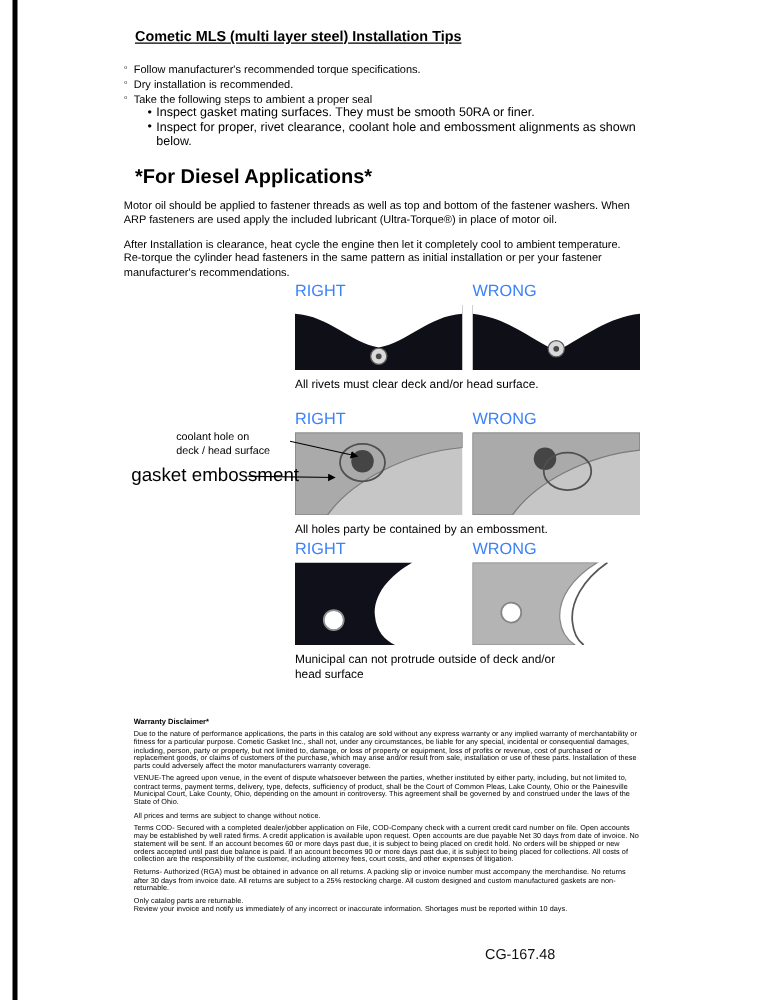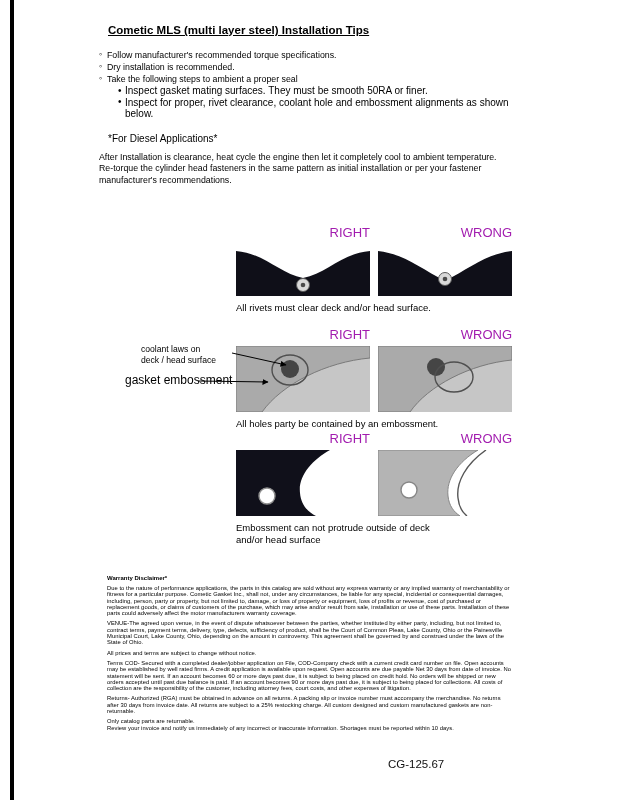--- a/index.html
+++ b/index.html
@@ -7,39 +7,39 @@
   body { width:618px; height:800px; font-family:"Liberation Sans", sans-serif; color:#000; }
   .page { position:relative; width:552px; height:800px; background:#fff; overflow:hidden; }
   .binding { position:absolute; left:10px; top:0; width:4px; height:800px; background:#000; }
 
   .content { position:absolute; left:99px; top:24px; width:420px; }
   .title { font-size:11.5px; font-weight:bold; text-decoration:underline; margin-left:9px; margin-bottom:13px; }
   .tip { font-size:8.8px; line-height:12px; padding-left:8px; position:relative; }
   .tip::before { content:"◦"; position:absolute; left:0; top:-1px; font-size:9px; }
   .sub { font-size:10px; line-height:11.5px; margin-left:19px; padding-left:7px; position:relative; }
   .sub::before { content:"•"; position:absolute; left:0; top:-0.5px; }
-  .diesel-heading { font-size:10px; font-weight:normal; margin-left:9px; margin-top:13px; }
+  .diesel-heading { font-size:16px; font-weight:bold; margin-left:9px; margin-top:13px; }
   .para { font-size:8.8px; line-height:11.5px; margin-top:8px; width:412px; }
   .note { font-size:8.8px; line-height:11.5px; margin-top:7px; }
 
   .figures { position:absolute; left:236px; top:226px; width:276px; }
   .fig-labels { display:flex; }
-  .fig-label { width:134px; text-align:right; font-size:13px; line-height:14px; color:#a21caf; }
+  .fig-label { width:134px; text-align:left; font-size:13px; line-height:14px; color:#3b82f6; }
   .fig-label + .fig-label { margin-left:8px; }
   .fig-panels { display:flex; margin-top:4px; }
   .fig-panel { width:134px; font-size:0; }
   .fig-panel + .fig-panel { margin-left:8px; }
   .fig-caption { font-size:9.5px; line-height:12px; margin-top:6px; }
   .cap3 { max-width:215px; }
   .gap-lg { margin-bottom:14px; }
   .gap-sm { margin-bottom:2px; }
 
   .ann1 { position:absolute; left:141px; top:344px; font-size:8.6px; line-height:11px; }
   .ann1 span { display:block; }
-  .ann2 { position:absolute; left:125px; top:375px; font-size:12px; line-height:11px; }
+  .ann2 { position:absolute; left:105px; top:375px; font-size:15px; line-height:11px; }
   .arrows { position:absolute; left:196px; top:343px; }
 
   .warranty { position:absolute; left:107px; top:575px; width:407px; }
   .w-head { font-size:6px; font-weight:bold; margin-bottom:4px; }
   .wp { font-size:5.8px; line-height:6.3px; margin-bottom:4px; letter-spacing:0.05px; }
   .wp.tight { margin-bottom:0; }
 
   .footer-code { position:absolute; left:388px; top:758px; font-size:11.5px; color:#111; }
 </style>
 </head>
@@ -51,20 +51,21 @@
   <div class="content">
     <div class="title">Cometic MLS (multi layer steel) Installation Tips</div>
 
     <div class="tip">Follow manufacturer's recommended torque specifications.</div>
     <div class="tip">Dry installation is recommended.</div>
     <div class="tip">Take the following steps to ambient a proper seal</div>
     <div class="sub">Inspect gasket mating surfaces.  They must be smooth 50RA or finer.</div>
     <div class="sub">Inspect for proper, rivet clearance, coolant hole and embossment alignments as shown below.</div>
 
     <div class="diesel-heading">*For Diesel Applications*</div>
+    <div class="para">Motor oil should be applied to fastener threads as well as top and bottom of the fastener washers. When ARP fasteners are used apply the included lubricant (Ultra-Torque®) in place of motor oil.</div>
     <div class="para">After Installation is clearance, heat cycle the engine then let it completely cool to ambient temperature. Re-torque the cylinder head fasteners in the same pattern as initial installation or per your fastener manufacturer's recommendations.</div>
   </div>
 
   <div class="figures">
 
     <div class="gap-lg">
       <div class="fig-labels">
         <div class="fig-label">RIGHT</div>
         <div class="fig-label">WRONG</div>
       </div>
@@ -130,26 +131,26 @@
         </div>
         <div class="fig-panel">
           <svg width="134" height="66" viewBox="0 0 134 66">
             <rect width="134" height="66" fill="#ffffff"></rect>
             <path d="M0,0 H100 C80,12 68,29 70,46 C71,56 76,62 82,66 H0 Z" fill="#b4b4b4" stroke="#868686" stroke-width="1"></path>
             <path d="M108,0 C88,14 78,32 80,48 C81,58 85,63 89,66" fill="none" stroke="#565656" stroke-width="1.4"></path>
             <circle cx="31" cy="40" r="8" fill="#ffffff" stroke="#868686" stroke-width="1.4"></circle>
           </svg>
         </div>
       </div>
-      <div class="fig-caption cap3">Embossment can not protrude outside of deck and/or head surface</div>
+      <div class="fig-caption cap3">Municipal can not protrude outside of deck and/or head surface</div>
     </div>
   </div>
 
   <div class="ann1">
-    <span>coolant laws on</span>
+    <span>coolant hole on</span>
     <span>deck / head surface</span>
   </div>
   <div class="ann2">gasket embossment</div>
   <svg class="arrows" width="100" height="46" viewBox="0 0 100 46">
     <defs>
       <marker id="ah" markerWidth="7" markerHeight="7" refX="5.5" refY="3" orient="auto">
         <path d="M0,0 L6,3 L0,6 Z" fill="#000"></path>
       </marker>
     </defs>
     <line x1="36" y1="10" x2="90" y2="22" stroke="#000" stroke-width="1" marker-end="url(#ah)"></line>
@@ -160,14 +161,14 @@
     <div class="w-head">Warranty Disclaimer*</div>
     <div class="wp">Due to the nature of performance applications, the parts in this catalog are sold without any express warranty or any implied warranty of merchantability or fitness for a particular purpose.  Cometic Gasket Inc., shall not, under any circumstances, be liable for any special, incidental or consequential damages, including, person, party or property, but not limited to, damage, or loss of property or equipment, loss of profits or revenue, cost of purchased or replacement goods, or claims of customers of the purchase, which may arise and/or result from sale, installation or use of these parts.  Installation of these parts could adversely affect the motor manufacturers warranty coverage.</div>
     <div class="wp">VENUE-The agreed upon venue, in the event of dispute whatsoever between the parties, whether instituted by either party, including, but not limited to, contract terms, payment terms, delivery, type, defects, sufficiency of product, shall be the Court of Common Pleas, Lake County, Ohio or the Painesville Municipal Court, Lake County, Ohio, depending on the amount in controversy. This agreement shall be governed by and construed under the laws of the State of Ohio.</div>
     <div class="wp">All prices and terms are subject to change without notice.</div>
     <div class="wp">Terms COD- Secured with a completed dealer/jobber application on File, COD-Company check with a current credit card number on file.  Open accounts may be established by well rated firms.  A credit application is available upon request.  Open accounts are due payable Net 30 days from date of invoice.  No statement will be sent.  If an account becomes 60 or more days past due, it is subject to being placed on credit hold.  No orders will be shipped or new orders accepted until past due balance is paid.  If an account becomes 90 or more days past due, it is subject to being placed for collections.  All costs of collection are the responsibility of the customer, including attorney fees, court costs, and other expenses of litigation.</div>
     <div class="wp">Returns- Authorized (RGA) must be obtained in advance on all returns.  A packing slip or invoice number must accompany the merchandise.  No returns after 30 days from invoice date.  All returns are subject to a 25% restocking charge.  All custom designed and custom manufactured gaskets are non-returnable.</div>
     <div class="wp tight">Only catalog parts are returnable.</div>
     <div class="wp tight">Review your invoice and notify us immediately of any incorrect or inaccurate information.  Shortages must be reported within 10 days.</div>
   </div>
 
-  <div class="footer-code">CG-125.67</div>
+  <div class="footer-code">CG-167.48</div>
 </div>
 
 </body></html>

